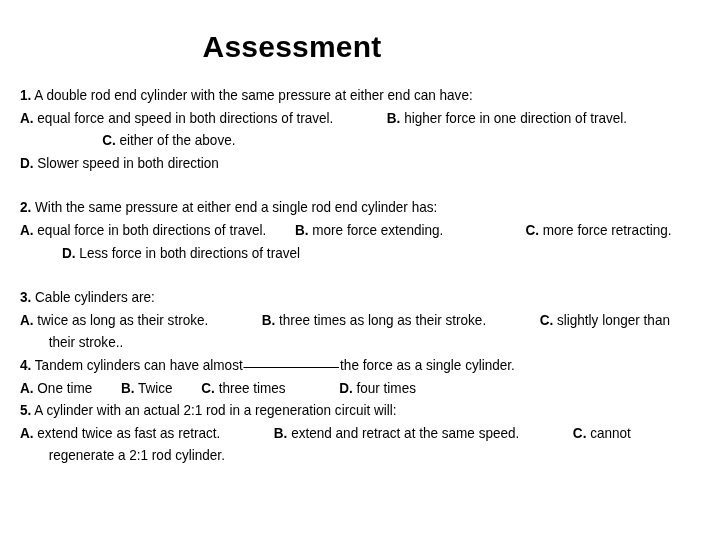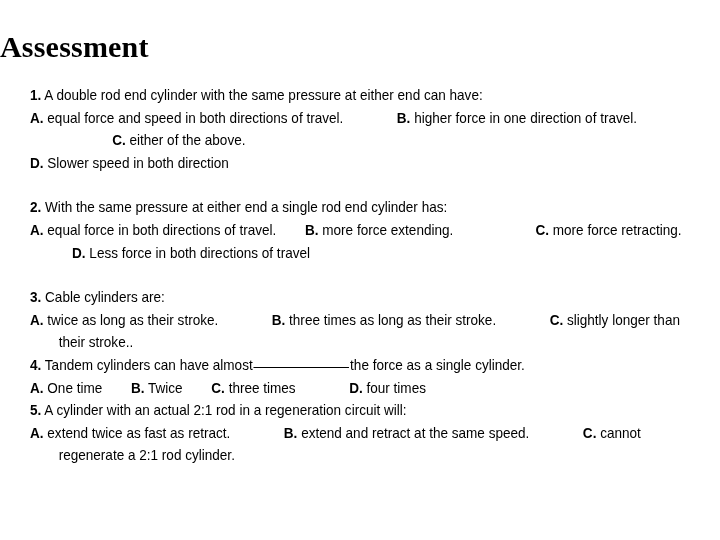--- a/index.html
+++ b/index.html
@@ -20,31 +20,32 @@
     position: relative;
     width: 720px;
     height: 540px;
     box-sizing: border-box;
   }
   .slide-title {
     position: absolute;
     top: 30px;
     left: 0;
     width: 584px;
-    font-family: Liberation Serif, serif;
+    text-align: center;
+    font-family: Liberation Sans, sans-serif;
     font-weight: bold;
     font-size: 30px;
     line-height: 34px;
     letter-spacing: 0.2px;
     color: #000000;
   }
   .body-block {
     position: absolute;
     top: 84px;
-    left: 30px;
+    left: 20px;
     width: 684px;
   }
   .q-group {
     margin: 0 0 0 0;
   }
   .q-gap {
     height: 22px;
   }
   .line {
     font-size: 14.2px;

